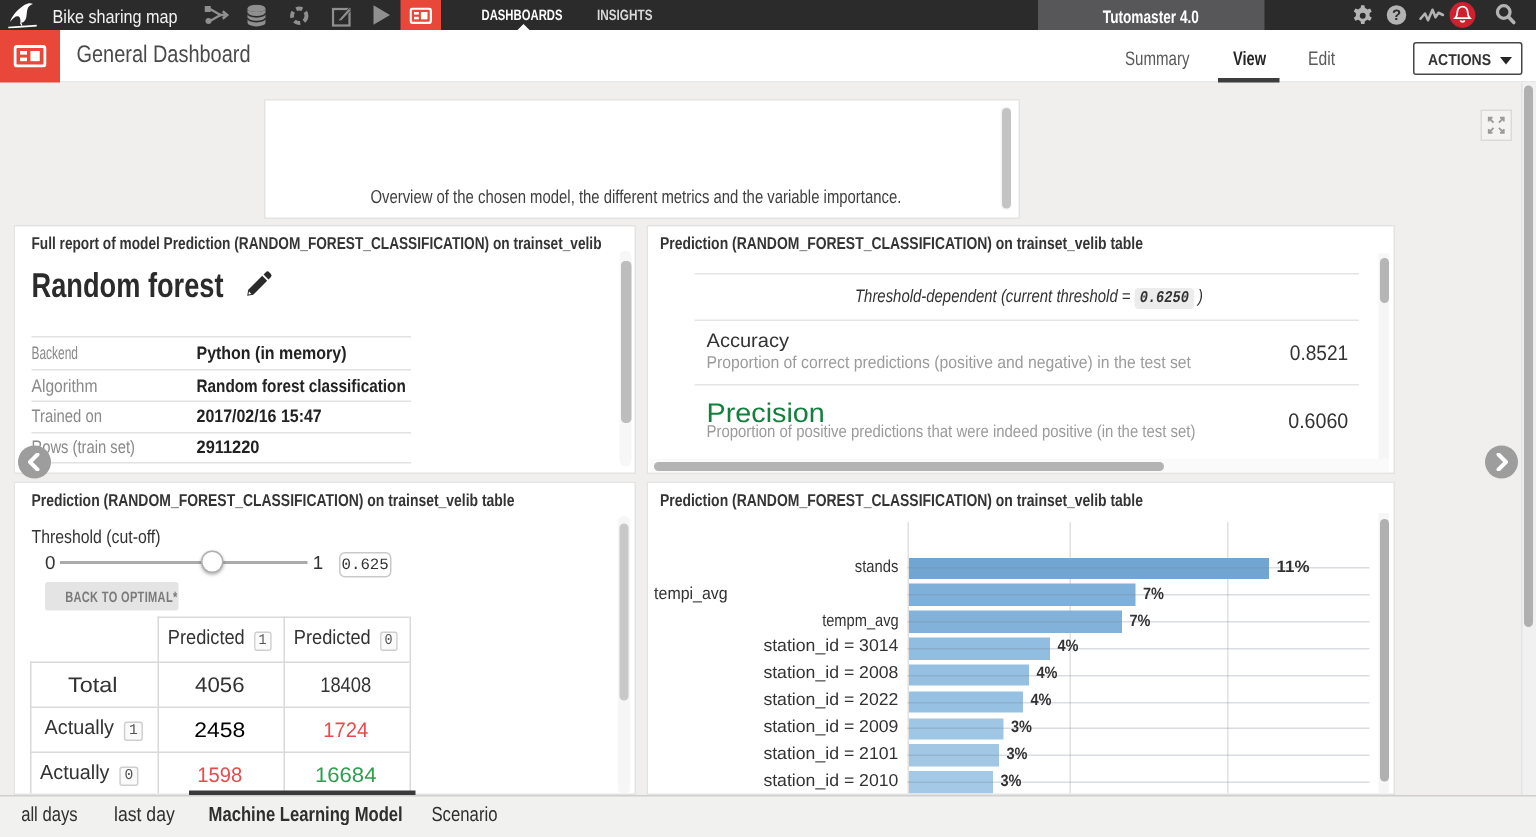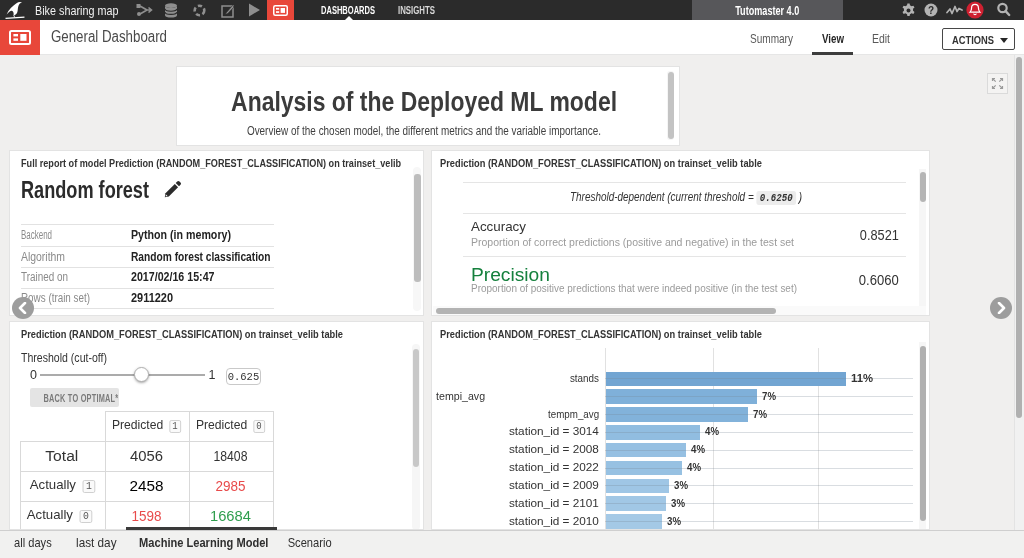--- a/index.html
+++ b/index.html
@@ -158,21 +158,20 @@
 <div class="abs" style="left:812px;top:32px;width:41px;height:3px;background:#3d3d3d;"></div>
 <div class="abs nw" style="left:872px;top:11px;font-size:13px;color:#595959;"><span class="sx" id="t-edit">Edit</span></div>
 <div class="abs" style="left:942px;top:7.5px;width:73px;height:22px;border:1px solid #474747;border-radius:2px;background:#fff;">
 <div class="abs nw" style="left:9px;top:5px;font-size:10.5px;font-weight:bold;color:#333;"><span class="sx" id="t-act">ACTIONS</span></div>
 <div class="abs" style="left:57px;top:9px;width:0;height:0;border-left:4.5px solid transparent;border-right:4.5px solid transparent;border-top:5px solid #262626;"></div>
 </div>
 </div>
 <div class="card" style="left:176px;top:66px;width:504px;height:80px;">
 <div class="abs" style="left:490px;top:4px;width:7px;height:69px;background:#f5f5f5;border-radius:3px;"></div>
 <div class="abs" style="left:490.5px;top:5px;width:6px;height:67px;background:#c3c3c3;border-radius:3px;"></div>
-<div class="abs ctr nw" style="left:0px;top:20px;width:494px;font-size:27px;font-weight:bold;color:#3b3b3b;"><span class="sx" style="transform-origin:50% 50%;" id="t-title">Analysis of the Deployed ML model</span></div>
 <div class="abs ctr nw" style="left:0px;top:57px;width:494px;font-size:12.5px;color:#3f3f3f;"><span class="sx" style="transform-origin:50% 50%;" id="t-sub">Overview of the chosen model, the different metrics and the variable importance.</span></div>
 </div>
 <div class="card" style="left:9px;top:150px;width:415px;height:166px;">
 <div class="abs nw" style="left:11px;top:6px;font-size:11.5px;font-weight:bold;color:#343434;"><span class="sx" id="h-tl">Full report of model Prediction (RANDOM_FOREST_CLASSIFICATION) on trainset_velib</span></div>
 <div class="abs nw" style="left:11px;top:26px;font-size:23px;font-weight:bold;color:#2b2b2b;"><span class="sx" id="rf">Random forest</span></div>
 <svg class="abs" style="left:153px;top:29px;" width="19" height="19" viewBox="0 0 19 19">
 <path d="M2.5 13.2 L11.8 3.9 L15.1 7.2 L5.8 16.5 L1.8 17.2 Z" fill="#2b2b2b"></path>
 <path d="M12.7 3 L14.2 1.5 A1.6 1.6 0 0 1 16.5 1.5 L17.5 2.5 A1.6 1.6 0 0 1 17.5 4.8 L16 6.3 Z" fill="#2b2b2b"></path>
 <path d="M2.6 16.4 L4.6 16 L3 14.4 Z" fill="#fff"></path>
 </svg>
@@ -226,21 +225,21 @@
 <div class="abs" style="left:10px;top:119px;width:252.7px;height:1px;background:#d9d9d9;"></div>
 <div class="abs" style="left:10px;top:148.8px;width:252.7px;height:1px;background:#d9d9d9;"></div>
 <div class="abs" style="left:10px;top:178.9px;width:252.7px;height:1px;background:#d9d9d9;"></div>
 <div class="abs ctr nw" style="left:94.5px;top:95.0px;width:84.30000000000001px;font-size:13.5px;color:#333;"><span class="sx" style="transform-origin:50% 50%;" id="p1">Predicted <span style="font-family:'Liberation Mono',monospace;font-size:10px;color:#555;border:1px solid #cfcfcf;background:#fafafa;border-radius:2px;padding:0 2.5px;margin-left:3px;">1</span></span></div>
 <div class="abs ctr nw" style="left:178.8px;top:95.0px;width:83.89999999999998px;font-size:13.5px;color:#333;"><span class="sx" style="transform-origin:50% 50%;" id="p0">Predicted <span style="font-family:'Liberation Mono',monospace;font-size:10px;color:#555;border:1px solid #cfcfcf;background:#fafafa;border-radius:2px;padding:0 2.5px;margin-left:3px;">0</span></span></div>
 <div class="abs ctr nw" style="left:10px;top:125.9px;width:84.5px;font-size:14px;color:#333;"><span class="sx" style="transform-origin:50% 50%;" id="tot">Total</span></div>
 <div class="abs ctr nw" style="left:94.5px;top:125.9px;width:84.30000000000001px;font-size:14px;color:#333;"><span class="sx" style="transform-origin:50% 50%;" id="n1">4056</span></div>
 <div class="abs ctr nw" style="left:178.8px;top:125.9px;width:83.89999999999998px;font-size:14px;color:#333;"><span class="sx" style="transform-origin:50% 50%;" id="n2">18408</span></div>
 <div class="abs ctr nw" style="left:10px;top:154.9px;width:84.5px;font-size:13.5px;color:#333;"><span class="sx" style="transform-origin:50% 50%;" id="a1">Actually <span style="font-family:'Liberation Mono',monospace;font-size:10px;color:#555;border:1px solid #cfcfcf;background:#fafafa;border-radius:2px;padding:0 2.5px;margin-left:3px;">1</span></span></div>
 <div class="abs ctr nw" style="left:94.5px;top:155.9px;width:84.30000000000001px;font-size:14px;color:#000000;"><span class="sx" style="transform-origin:50% 50%;" id="n3">2458</span></div>
-<div class="abs ctr nw" style="left:178.8px;top:155.9px;width:83.89999999999998px;font-size:14px;color:#e84b4b;"><span class="sx" style="transform-origin:50% 50%;" id="n4">2985</span></div>
+<div class="abs ctr nw" style="left:178.8px;top:155.9px;width:83.89999999999998px;font-size:14px;color:#e84b4b;"><span class="sx" style="transform-origin:50% 50%;" id="n4">1724</span></div>
 <div class="abs ctr nw" style="left:10px;top:184.9px;width:79px;font-size:13.5px;color:#333;"><span class="sx" style="transform-origin:50% 50%;" id="a0">Actually <span style="font-family:'Liberation Mono',monospace;font-size:10px;color:#555;border:1px solid #cfcfcf;background:#fafafa;border-radius:2px;padding:0 2.5px;margin-left:3px;">0</span></span></div>
 <div class="abs ctr nw" style="left:94.5px;top:185.9px;width:84.30000000000001px;font-size:14px;color:#e84b4b;"><span class="sx" style="transform-origin:50% 50%;" id="n5">1598</span></div>
 <div class="abs ctr nw" style="left:178.8px;top:185.9px;width:83.89999999999998px;font-size:14px;color:#2f9e4e;"><span class="sx" style="transform-origin:50% 50%;" id="n6">16684</span></div>
 <div class="abs" style="left:402px;top:22px;width:8px;height:186px;background:#f6f6f6;border-radius:4px;"></div>
 <div class="abs" style="left:403px;top:27px;width:6px;height:118px;background:#c8c8c8;border-radius:3px;"></div>
 </div>
 <div class="card" style="left:431px;top:321px;width:499px;height:209px;overflow:hidden;">
 <div class="abs nw" style="left:8px;top:6px;font-size:11.5px;font-weight:bold;color:#343434;"><span class="sx" id="h-br">Prediction (RANDOM_FOREST_CLASSIFICATION) on trainset_velib table</span></div>
 <div class="abs" style="left:173px;top:26px;width:1px;height:183px;background:#e1e1e1;"></div>
 <div class="abs" style="left:280.5px;top:26px;width:1px;height:183px;background:#e1e1e1;"></div>

